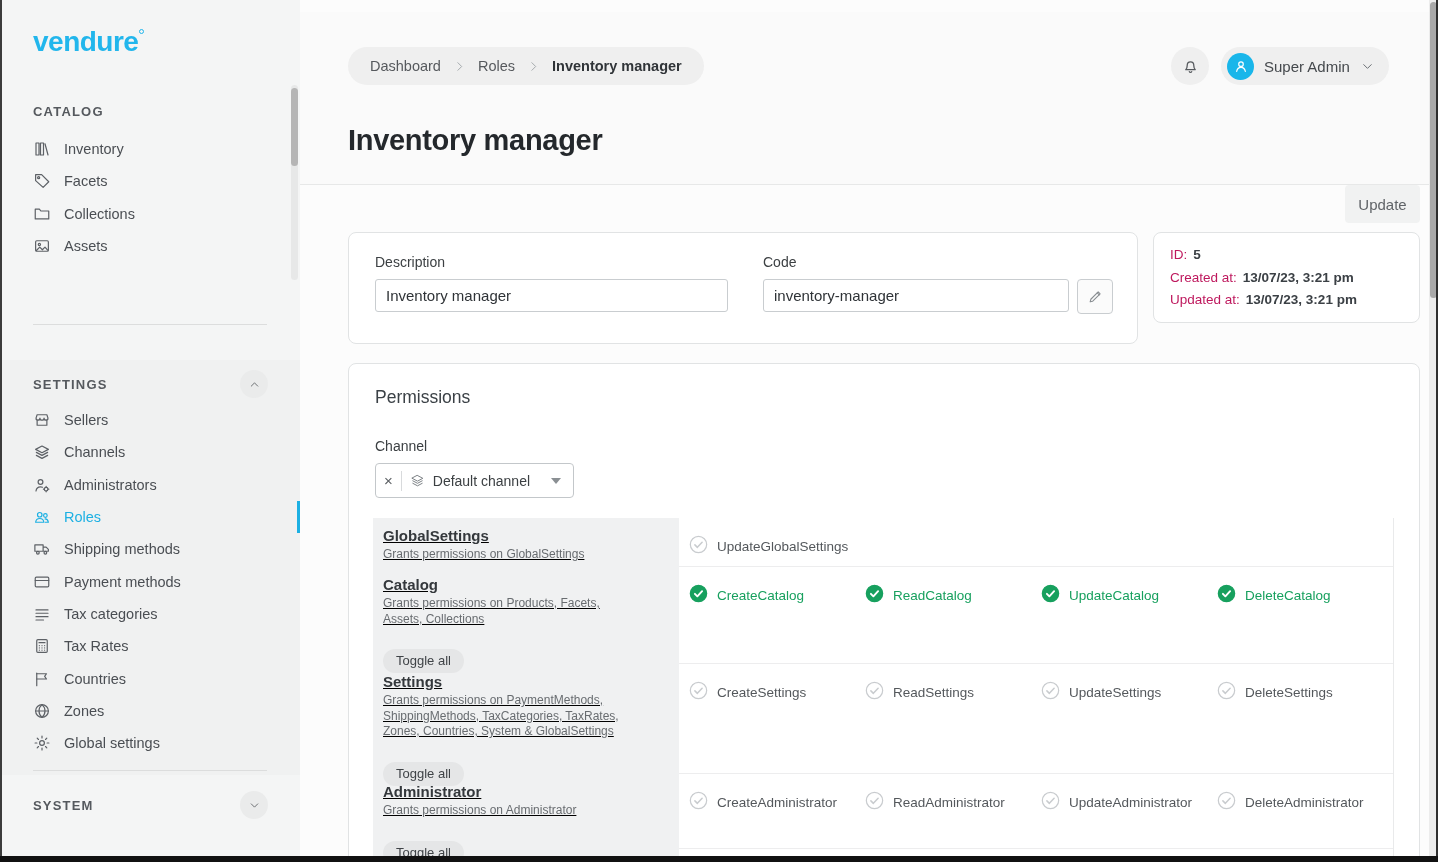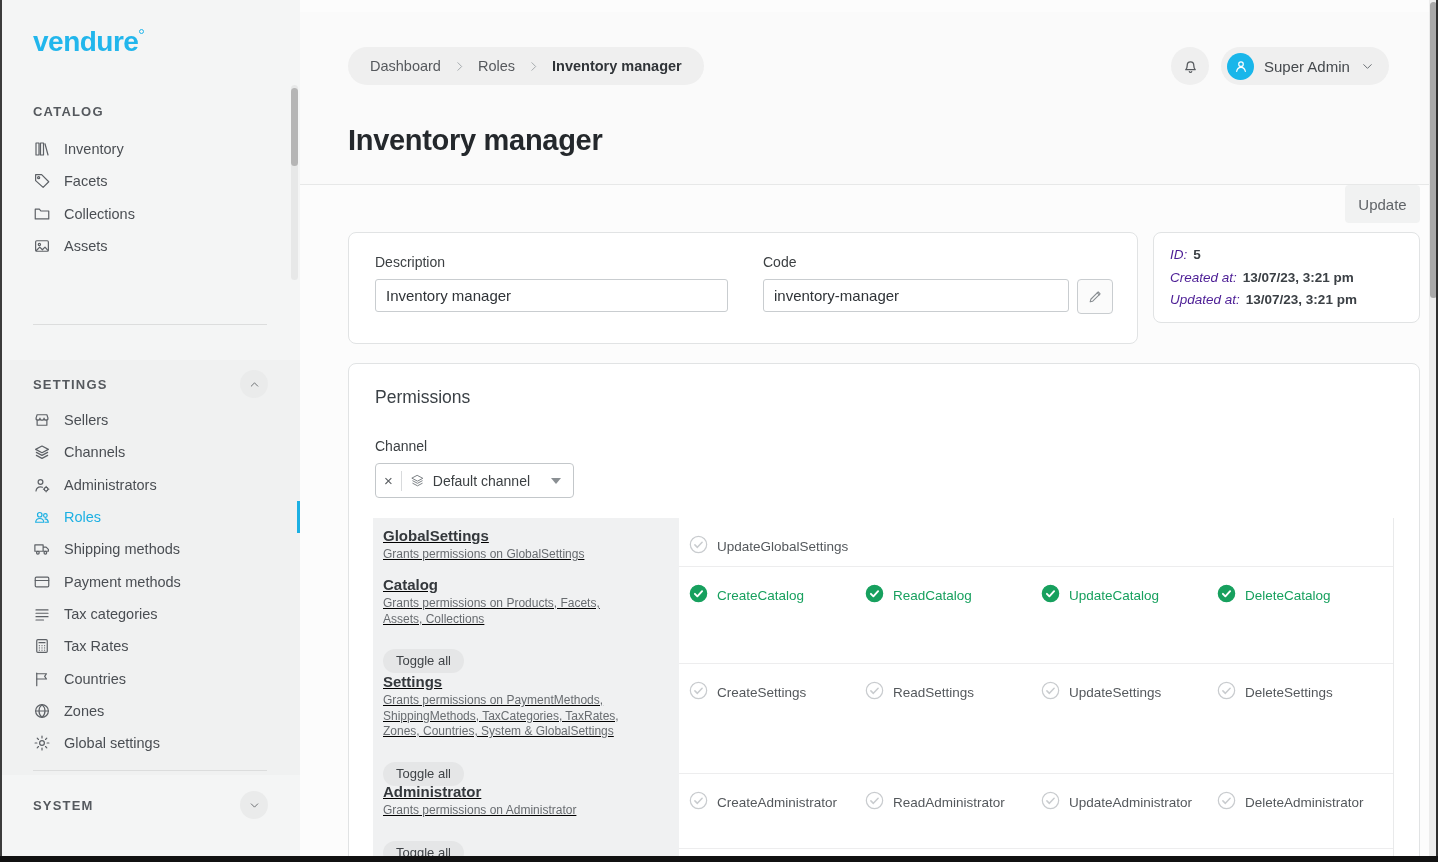--- a/index.html
+++ b/index.html
@@ -72,21 +72,21 @@
   #description-input { width:353px; }
   #code-group { margin-left:35px; }
   #code-row { display:flex; gap:8px; }
   #code-input { width:306px; }
   #edit-code-btn { width:36px; height:35px; border:1px solid #c9cdd0; border-radius:4px; background:#fbfbfb;
                    color:#8a8f93; display:flex; align-items:center; justify-content:center; cursor:pointer; }
   #edit-code-btn svg { width:17px; height:17px; }
 
   #meta-card { left:853px; top:59px; width:267px; height:91px; padding:11px 16px; }
   .meta-line { display:flex; gap:6px; line-height:22.5px; font-size:13.5px; }
-  .meta-label { color:#4c1d95;font-style:italic; }
+  .meta-label { color:#be185d; }
   .meta-value { color:#3b4045; font-weight:700; }
 
   #perm-card { left:48px; top:190px; width:1072px; height:505px; overflow:hidden; }
   #perm-title { left:26px; top:23px; font-size:17.5px; font-weight:500; color:#3b4146; }
   #channel-label { left:26px; top:74px; font-size:14px; color:#3c4043; }
   #channel-select { left:26px; top:99px; width:199px; height:35px; background:#fff; border:1px solid #c3c7ca;
                     border-radius:4px; display:flex; align-items:center; gap:8px; padding:0 12px 0 8px; cursor:pointer; }
   #channel-remove { border:none; background:none; font-size:15px; color:#5a5e62; cursor:pointer; line-height:1; }
   #channel-divider { width:1px; height:20px; background:#d8dadc; }
   #channel-select svg { width:15px; height:15px; color:#7d8286; flex:none; }

